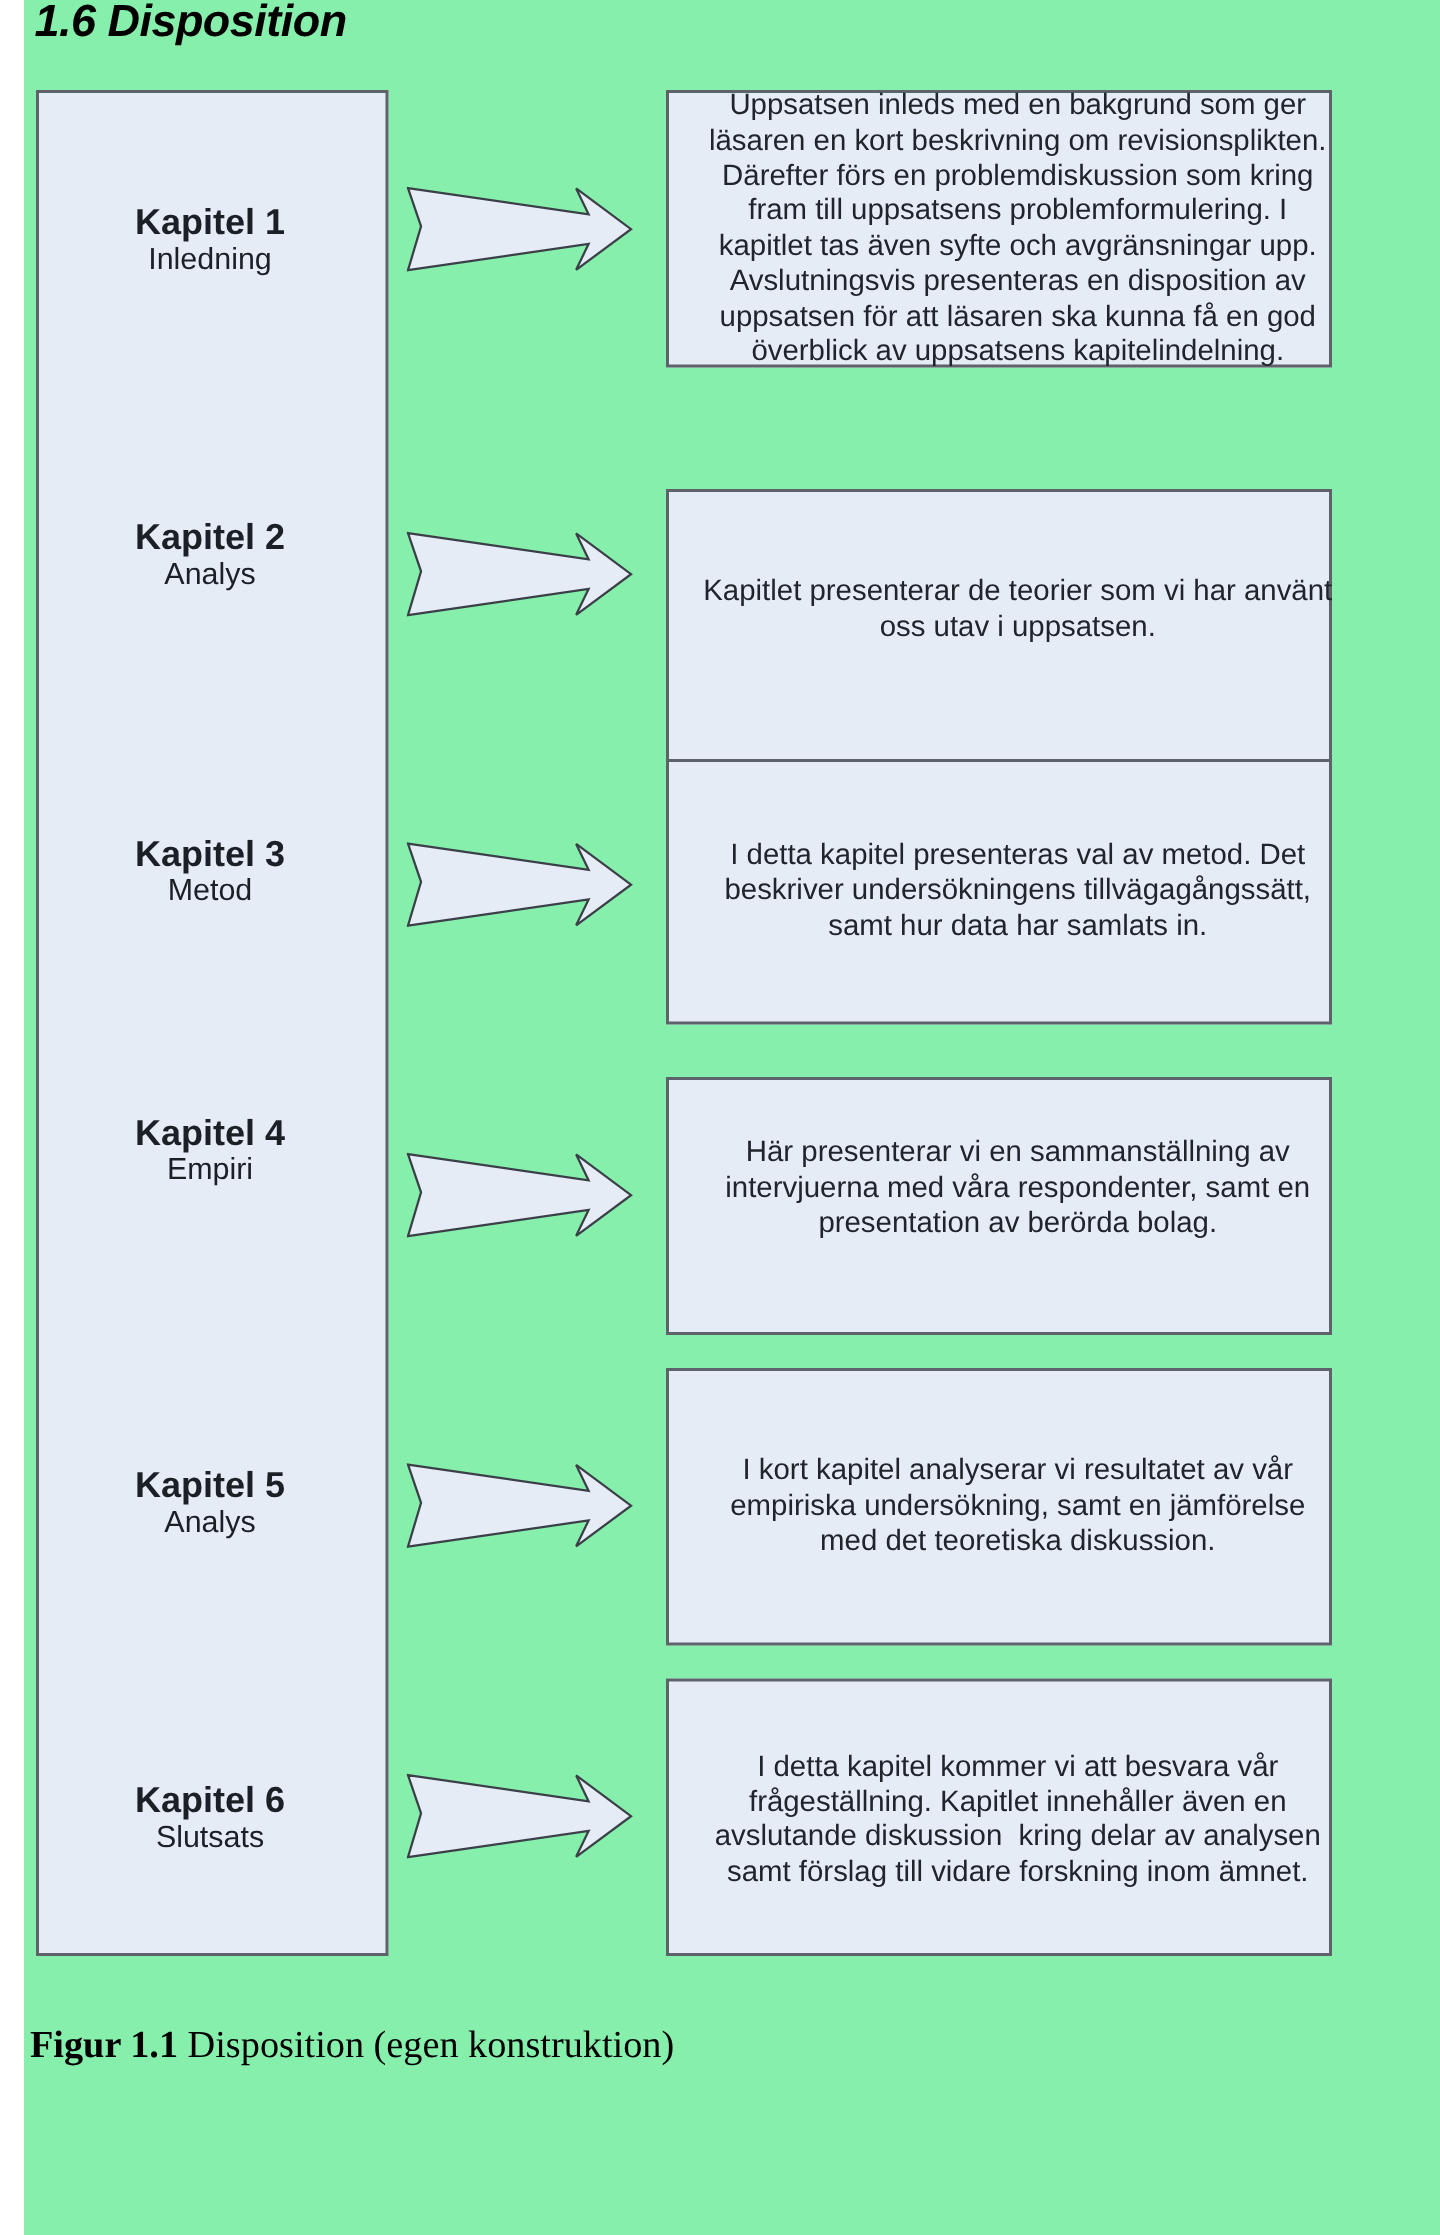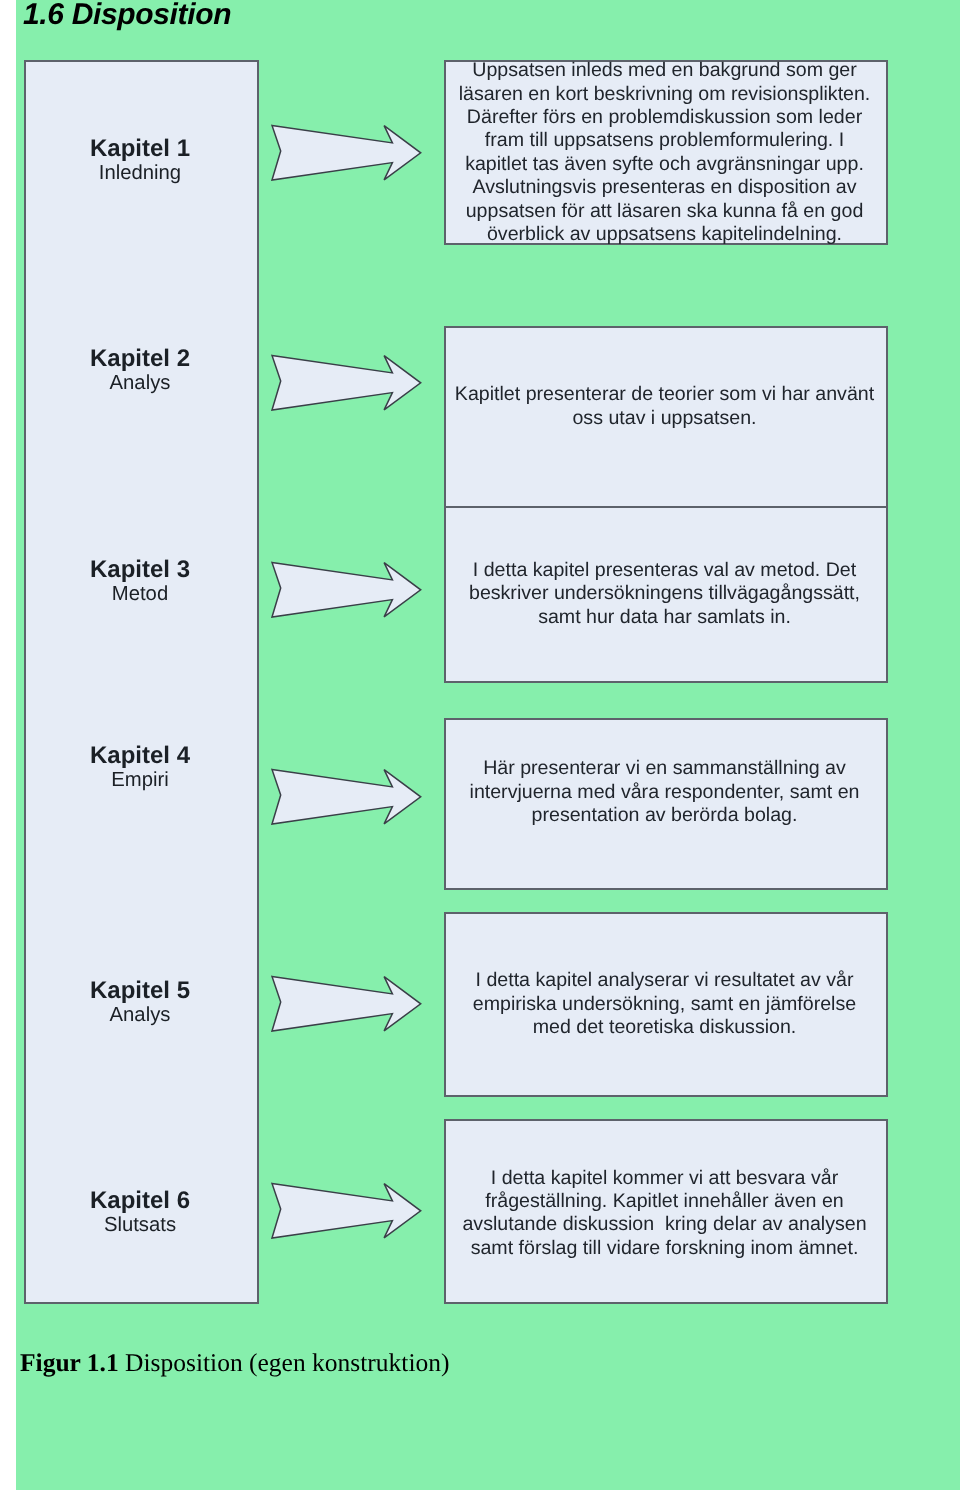--- a/index.html
+++ b/index.html
@@ -34,21 +34,21 @@
   .chapter-label .name{display:block;font-weight:normal;font-size:20.3px;line-height:24px;}
 
   
   .desc-box{
     position:absolute; left:428px; width:444px;
     background:#e6ecf6; border:2px solid #5d626b; box-sizing:border-box;
   }
   .desc-box p{
     margin:0; position:absolute; left:-1.5px; width:440px; text-align:center;
     font-family:"Liberation Sans", sans-serif;
-    font-size:19.6px; line-height:23.42px; color:#20252c;
+    font-size:19.6px; line-height:23.42px; color:#20252c;padding-left:14px;
   }
   .desc-box p .tline{display:block;white-space:pre;}
 
   
   .arrow{position:absolute;}
 
   
   .figcaption{
     position:absolute; left:4px; top:1348px;
     font-family:"Liberation Serif", serif; font-size:25.5px; line-height:30px;
@@ -94,21 +94,21 @@
       <div class="chapter-label" style="top:1126.5px">
         <span class="num">Kapitel 6</span>
         <span class="name">Slutsats</span>
       </div>
     </div>
 
     <div class="desc-box" style="top:60px;height:185px;">
       <p style="top:-2.9px">
           <span class="tline">Uppsatsen inleds med en bakgrund som ger</span>
           <span class="tline">läsaren en kort beskrivning om revisionsplikten.</span>
-          <span class="tline">Därefter förs en problemdiskussion som leder</span>
+          <span class="tline">Därefter förs en problemdiskussion som kring</span>
           <span class="tline">fram till uppsatsens problemformulering. I</span>
           <span class="tline">kapitlet tas även syfte och avgränsningar upp.</span>
           <span class="tline">Avslutningsvis presenteras en disposition av</span>
           <span class="tline">uppsatsen för att läsaren ska kunna få en god</span>
           <span class="tline">överblick av uppsatsens kapitelindelning.</span>
         </p>
     </div>
     <div class="desc-box" style="top:290px;height:186px;margin-top:36px;">
       <p style="top:55.4px">
           <span class="tline">Kapitlet presenterar de teorier som vi har använt</span>
@@ -124,21 +124,21 @@
     </div>
     <div class="desc-box" style="top:718px;height:172px;">
       <p style="top:37.4px">
           <span class="tline">Här presenterar vi en sammanställning av</span>
           <span class="tline">intervjuerna med våra respondenter, samt en</span>
           <span class="tline">presentation av berörda bolag.</span>
         </p>
     </div>
     <div class="desc-box" style="top:912px;height:185px;">
       <p style="top:55.2px">
-          <span class="tline">I detta kapitel analyserar vi resultatet av vår</span>
+          <span class="tline">I kort kapitel analyserar vi resultatet av vår</span>
           <span class="tline">empiriska undersökning, samt en jämförelse</span>
           <span class="tline">med det teoretiska diskussion.</span>
         </p>
     </div>
     <div class="desc-box" style="top:1119px;height:185px;">
       <p style="top:45.6px">
           <span class="tline">I detta kapitel kommer vi att besvara vår</span>
           <span class="tline">frågeställning. Kapitlet innehåller även en</span>
           <span class="tline">avslutande diskussion  kring delar av analysen</span>
           <span class="tline">samt förslag till vidare forskning inom ämnet.</span>

